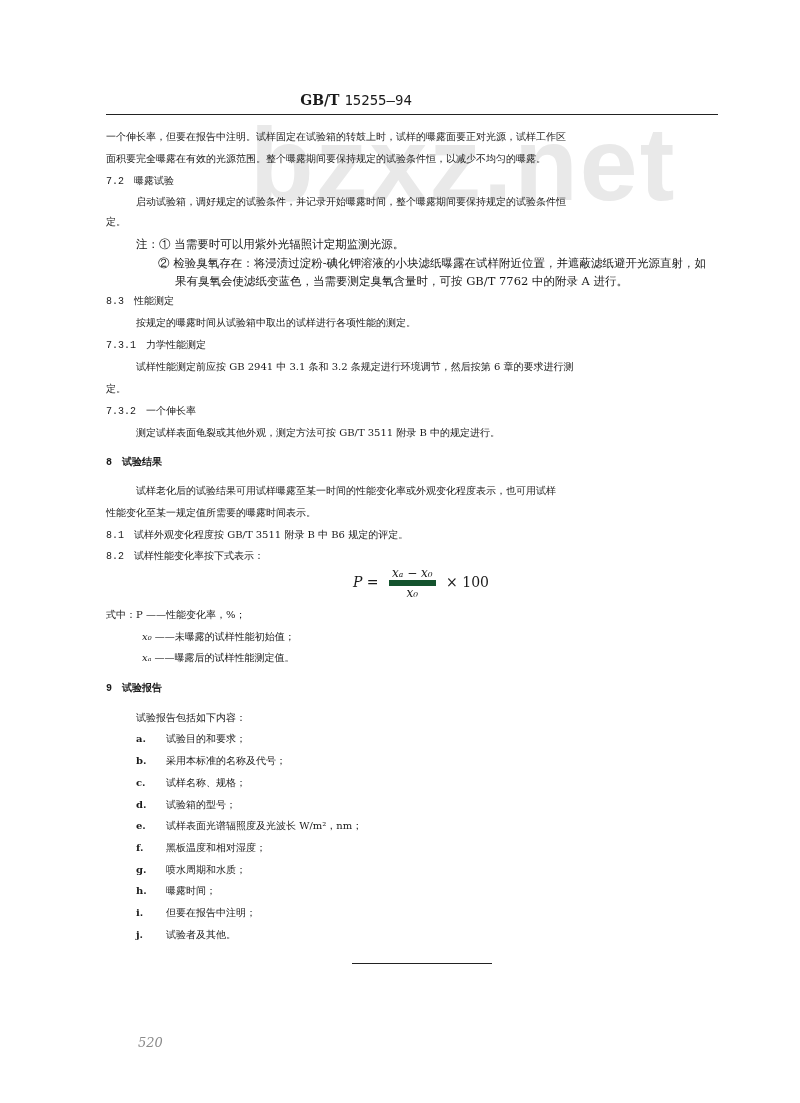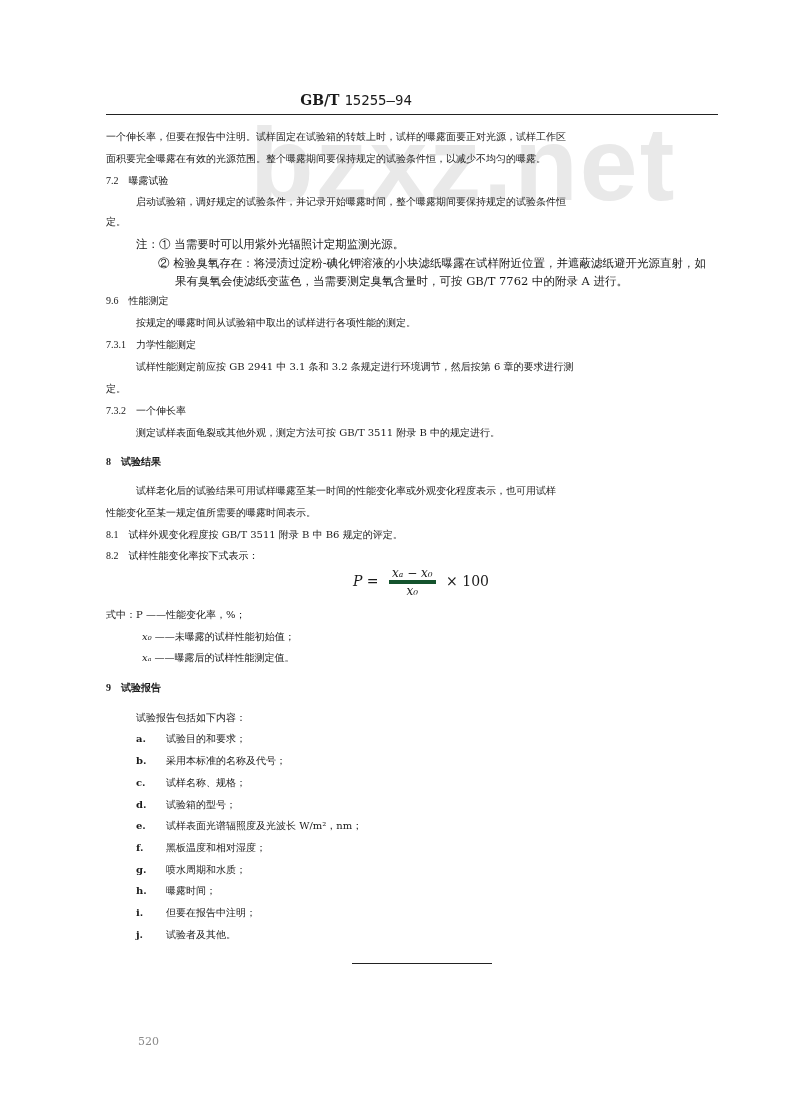--- a/index.html
+++ b/index.html
@@ -10,29 +10,29 @@
                font-weight:bold; font-size:104px; color:#e9e9e9; letter-spacing:2px; line-height:1;
                z-index:0; }
   .header { position:absolute; left:0; width:712px; top:92px; text-align:center; font-size:14px;
             font-weight:bold; font-family:"DejaVu Serif", serif; z-index:1; }
   .header .num { font-family:"DejaVu Sans Mono", monospace; font-weight:normal; }
   .rule { position:absolute; left:106px; top:114px; width:612px; height:0; border-top:1.5px solid #222; z-index:1; }
   .ln { position:absolute; left:106px; font-size:10px; line-height:20px; white-space:nowrap; z-index:1; }
   .ind { left:136px; }
   .note { font-size:11.5px; }
   .h2 { font-weight:bold; font-family:"DejaVu Sans", sans-serif; }
-  .secnum { display:inline-block; font-family:Liberation Serif, serif; margin-right:10px; }
+  .secnum { display:inline-block; font-family:Liberation Mono, monospace; margin-right:10px; }
   .formula { position:absolute; left:353px; top:566px; font-family:"DejaVu Serif", serif; font-size:14px; z-index:1; }
   .formula .frac { display:inline-block; vertical-align:middle; text-align:center; margin:0 6px; }
-  .formula .frac .num2 { display:block; border-bottom:4px solid #14532d; padding:0 3px; font-style:italic; font-size:12px; }
+  .formula .frac .num2 { display:block; border-bottom:6px solid #14532d; padding:0 3px; font-style:italic; font-size:12px; }
   .formula .frac .den { display:block; font-style:italic; font-size:12px; }
   .it { font-style:italic; }
   .item-letter { display:inline-block; width:30px; font-weight:bold; }
   .endrule { position:absolute; left:352px; top:963px; width:140px; border-top:1.5px solid #222; z-index:1; }
-  .pageno { position:absolute; left:138px; top:1035px; font-size:11px; color:#8a8a8a; z-index:1; }
+  .pageno { position:absolute; left:138px; top:1035px; font-size:13px; color:#8a8a8a; z-index:1;font-style:italic; }
 </style>
 </head>
 <body>
 
 <div class="page">
   <div class="watermark">bzxz.net</div>
 
   <div class="header">
     <span>GB/T</span>
     <span class="num">15255—94</span>
@@ -45,21 +45,21 @@
   <div class="ln" style="top:171px">
     <span class="secnum">7.2</span><span>曝露试验</span>
   </div>
   <div class="ln ind" style="top:192px">启动试验箱，调好规定的试验条件，并记录开始曝露时间，整个曝露期间要保持规定的试验条件恒</div>
   <div class="ln" style="top:212px">定。</div>
   <div class="ln ind note" style="top:234px">注：① 当需要时可以用紫外光辐照计定期监测光源。</div>
   <div class="ln note" style="top:253px;left:158px">② 检验臭氧存在：将浸渍过淀粉-碘化钾溶液的小块滤纸曝露在试样附近位置，并遮蔽滤纸避开光源直射，如</div>
   <div class="ln note" style="top:271px;left:175px">果有臭氧会使滤纸变蓝色，当需要测定臭氧含量时，可按 GB/T 7762 中的附录 A 进行。</div>
 
   <div class="ln" style="top:291px">
-    <span class="secnum">9.6</span><span>性能测定</span>
+    <span class="secnum">8.3</span><span>性能测定</span>
   </div>
   <div class="ln ind" style="top:313px">按规定的曝露时间从试验箱中取出的试样进行各项性能的测定。</div>
 
   <div class="ln" style="top:335px">
     <span class="secnum">7.3.1</span><span>力学性能测定</span>
   </div>
   <div class="ln ind" style="top:357px">试样性能测定前应按 GB 2941 中 3.1 条和 3.2 条规定进行环境调节，然后按第 6 章的要求进行测</div>
   <div class="ln" style="top:379px">定。</div>
 
   <div class="ln" style="top:401px">

